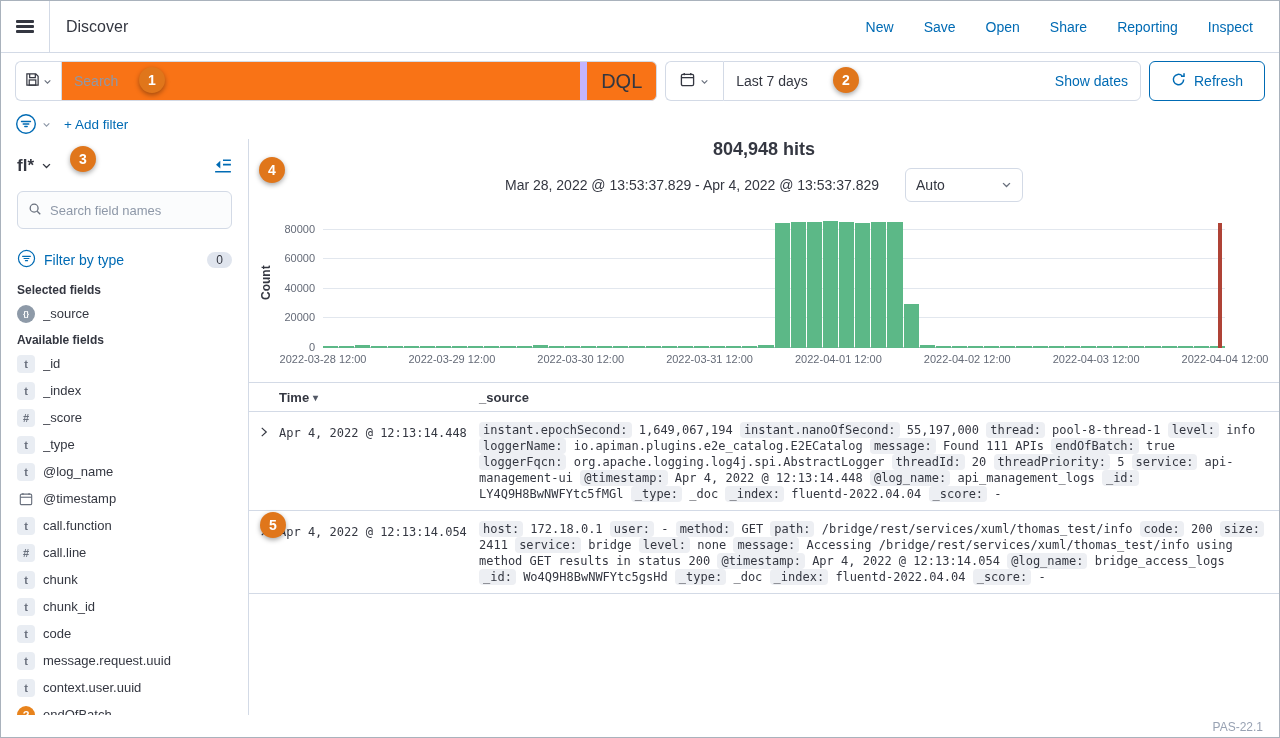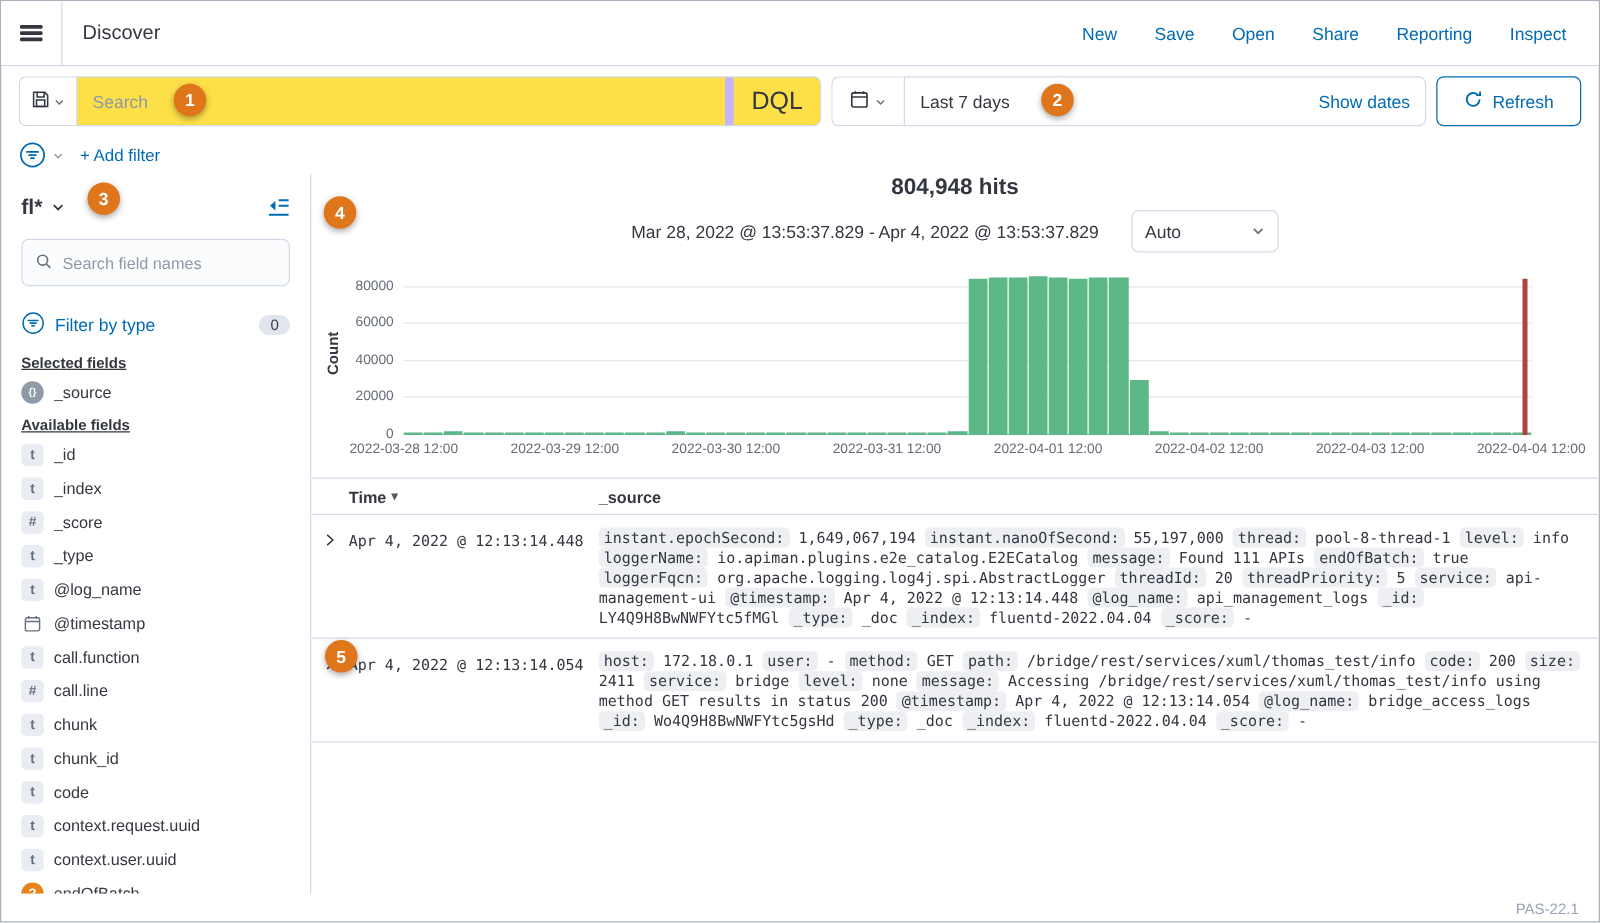--- a/index.html
+++ b/index.html
@@ -21,21 +21,21 @@
   .menu-btn { width: 49px; align-self: stretch; border-right: 1px solid #D3DAE6; display: flex; align-items: center; justify-content: center; cursor: pointer; background: #fff; border-top:none; border-bottom:none; border-left:none; }
   .hamburger span { display: block; width: 18px; height: 2.5px; background: #343741; margin: 2.5px 0; border-radius: 1px; }
   .app-title { font-size: 16px; font-weight: 400; margin-left: 16px; color: #343741; }
   .header-nav { margin-left: auto; display: flex; gap: 30px; padding-right: 26px; }
   .nav-link { font-size: 14px; color: #006BB4; cursor: pointer; text-decoration: none; }
 
   
   .query-row { display: flex; align-items: center; gap: 8px; padding: 8px 14px; height: 56px; }
   .search-group { flex: 1.35; display: flex; height: 40px; min-width: 0; }
   .saved-query-btn { width: 46px; flex: none; border: 1px solid #D3DAE6; border-right: none; border-radius: 6px 0 0 6px; background: #fff; display: flex; align-items: center; justify-content: center; gap: 3px; cursor: pointer; }
-  .search-input-wrap { flex: 1; display: flex; align-items: center; border: 1px solid #D3DAE6; border-radius: 0 6px 6px 0; background: #fde047; min-width: 0; }
+  .search-input-wrap { flex: 1; display: flex; align-items: center; border: 1px solid #D3DAE6; border-radius: 0 6px 6px 0; background: #f97316; min-width: 0; }
   .search-input { flex: 1; padding: 0 12px; font-size: 14px; min-width: 0; height: 100%; }
   .search-input::placeholder { color: #8E98A8; }
   .dql-btn { padding: 0 14px; align-self: stretch; border: none; border-left: 7px solid #c4b5fd; font-size: 20px; color: #343741; background: none; cursor: pointer; }
   .time-group { flex: 1; display: flex; height: 40px; min-width: 0; }
   .calendar-btn { width: 58px; flex: none; border: 1px solid #D3DAE6; border-right: none; border-radius: 6px 0 0 6px; background: #fff; display: flex; align-items: center; justify-content: center; gap: 5px; cursor: pointer; }
   .time-wrap { flex: 1; display: flex; align-items: center; border: 1px solid #D3DAE6; border-radius: 0 6px 6px 0; padding: 0 12px; background: #fff; min-width: 0; }
   .time-value { font-size: 14px; cursor: pointer; }
   .show-dates { margin-left: auto; font-size: 14px; color: #006BB4; cursor: pointer; text-decoration: none; }
   .refresh-btn { width: 116px; flex: none; height: 40px; border: 1px solid #006BB4; border-radius: 6px; background: #fff; color: #006BB4; font-size: 14px; display: flex; align-items: center; justify-content: center; gap: 8px; cursor: pointer; }
 
@@ -50,21 +50,21 @@
 
   .sidebar { width: 248px; flex: none; border-right: 1px solid #D3DAE6; padding: 6px 16px 0; overflow: hidden; }
   .index-row { display: flex; align-items: center; height: 42px; }
   .index-pattern { font-size: 17px; font-weight: 600; display: flex; align-items: center; gap: 7px; cursor: pointer; }
   .collapse-btn { margin-left: auto; color: #006BB4; cursor: pointer; display: flex; }
   .field-search { height: 38px; border: 1px solid #D3DAE6; border-radius: 6px; display: flex; align-items: center; gap: 8px; padding: 0 10px; margin: 4px 0 14px; background: #FBFCFD; }
   .field-search input { font-size: 13px; flex: 1; color: #343741; min-width: 0; }
   .field-search input::placeholder { color: #8E98A8; }
   .filter-type-row { display: flex; align-items: center; gap: 8px; height: 34px; color: #006BB4; font-size: 14px; cursor: pointer; }
   .count-pill { margin-left: auto; background: #E0E5EE; color: #343741; border-radius: 10px; font-size: 12px; padding: 1px 9px; }
-  .section-label { font-size: 12px; font-weight: 700; color: #343741; margin: 6px 0 3px; text-decoration: underline; }
+  .section-label { font-size: 12px; font-weight: 700; color: #343741; margin: 6px 0 3px; }
   .field-item { display: flex; align-items: center; gap: 8px; height: 27px; font-size: 13px; cursor: pointer; }
   .fname { white-space: nowrap; overflow: hidden; text-overflow: ellipsis; }
   .ftype { width: 18px; height: 18px; flex: none; border-radius: 4px; background: #E9EDF3; color: #69707D; font-size: 11px; font-weight: 600; display: flex; align-items: center; justify-content: center; }
   .ftype-date { background: transparent; }
   .ftype-source { border-radius: 50%; background: #8E9AA8; color: #fff; font-size: 8px; font-weight: 700; }
   .ftype-unknown { border-radius: 50%; background: #E8831C; color: #fff; font-size: 11px; }
 
   
   .main { flex: 1; min-width: 0; display: flex; flex-direction: column; overflow: hidden; }
   .hits-line { text-align: center; font-size: 18px; }
@@ -273,21 +273,21 @@
         <div class="field-item">
           <span class="ftype ftype-string">t</span>
           <span class="fname">chunk_id</span>
         </div>
         <div class="field-item">
           <span class="ftype ftype-string">t</span>
           <span class="fname">code</span>
         </div>
         <div class="field-item">
           <span class="ftype ftype-string">t</span>
-          <span class="fname">context.request.uuid</span>
+          <span class="fname">message.request.uuid</span>
         </div>
         <div class="field-item">
           <span class="ftype ftype-string">t</span>
           <span class="fname">context.user.uuid</span>
         </div>
         <div class="field-item">
           <span class="ftype ftype-unknown">?</span>
           <span class="fname">endOfBatch</span>
         </div>
       </div>

